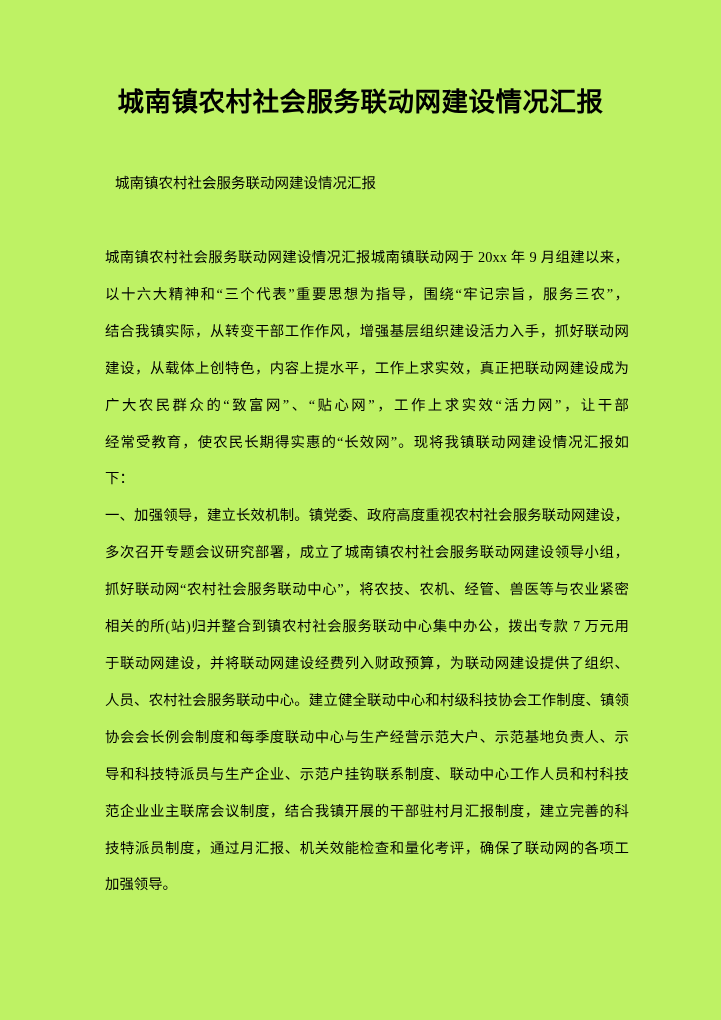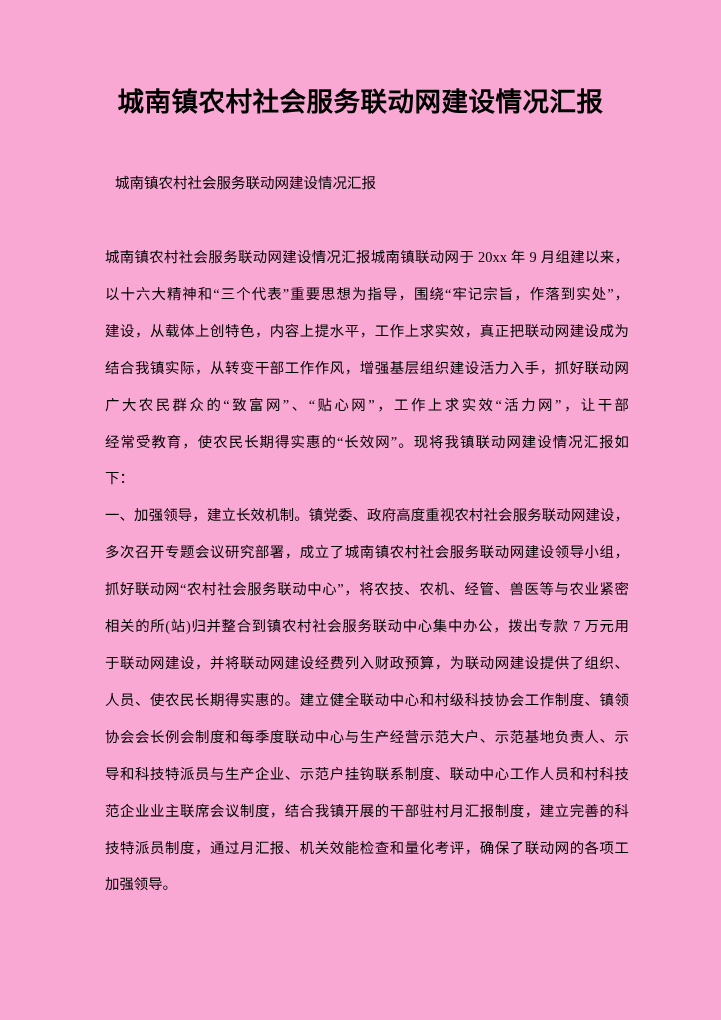--- a/index.html
+++ b/index.html
@@ -5,21 +5,21 @@
 <style>
   html, body {
     margin: 0;
     padding: 0;
     background: #ffffff;
   }
   .page {
     position: relative;
     width: 721px;
     height: 1020px;
-    background: #f9a8d4;
+    background: #bef264;
     color: #000000;
     font-family: "Liberation Serif", "DejaVu Serif", serif;
     overflow: hidden;
     box-sizing: border-box;
   }
   .doc-title {
     margin: 0;
     padding-top: 87px;
     text-align: center;
     font-size: 26.5px;
@@ -56,34 +56,34 @@
 <body>
 
 <div class="page">
   <h1 class="doc-title">城南镇农村社会服务联动网建设情况汇报</h1>
 
   <p class="doc-subtitle">城南镇农村社会服务联动网建设情况汇报</p>
 
   <div class="doc-body">
     <div class="paragraph">
         <div class="line">城南镇农村社会服务联动网建设情况汇报城南镇联动网于 20xx 年 9 月组建以来，</div>
-        <div class="line">以十六大精神和“三个代表”重要思想为指导，围绕“牢记宗旨，作落到实处”，</div>
+        <div class="line">以十六大精神和“三个代表”重要思想为指导，围绕“牢记宗旨，服务三农”，</div>
+        <div class="line">结合我镇实际，从转变干部工作作风，增强基层组织建设活力入手，抓好联动网</div>
         <div class="line">建设，从载体上创特色，内容上提水平，工作上求实效，真正把联动网建设成为</div>
-        <div class="line">结合我镇实际，从转变干部工作作风，增强基层组织建设活力入手，抓好联动网</div>
         <div class="line">广大农民群众的“致富网”、“贴心网”，工作上求实效“活力网”，让干部</div>
         <div class="line">经常受教育，使农民长期得实惠的“长效网”。现将我镇联动网建设情况汇报如</div>
         <div class="line last">下：</div>
       </div>
     <div class="paragraph">
         <div class="line">一、加强领导，建立长效机制。镇党委、政府高度重视农村社会服务联动网建设，</div>
         <div class="line">多次召开专题会议研究部署，成立了城南镇农村社会服务联动网建设领导小组，</div>
         <div class="line">抓好联动网“农村社会服务联动中心”，将农技、农机、经管、兽医等与农业紧密</div>
         <div class="line">相关的所(站)归并整合到镇农村社会服务联动中心集中办公，拨出专款 7 万元用</div>
         <div class="line">于联动网建设，并将联动网建设经费列入财政预算，为联动网建设提供了组织、</div>
-        <div class="line">人员、使农民长期得实惠的。建立健全联动中心和村级科技协会工作制度、镇领</div>
+        <div class="line">人员、农村社会服务联动中心。建立健全联动中心和村级科技协会工作制度、镇领</div>
         <div class="line">协会会长例会制度和每季度联动中心与生产经营示范大户、示范基地负责人、示</div>
         <div class="line">导和科技特派员与生产企业、示范户挂钩联系制度、联动中心工作人员和村科技</div>
         <div class="line">范企业业主联席会议制度，结合我镇开展的干部驻村月汇报制度，建立完善的科</div>
         <div class="line">技特派员制度，通过月汇报、机关效能检查和量化考评，确保了联动网的各项工</div>
         <div class="line last">加强领导。</div>
       </div>
   </div>
 </div>
 
 </body></html>

